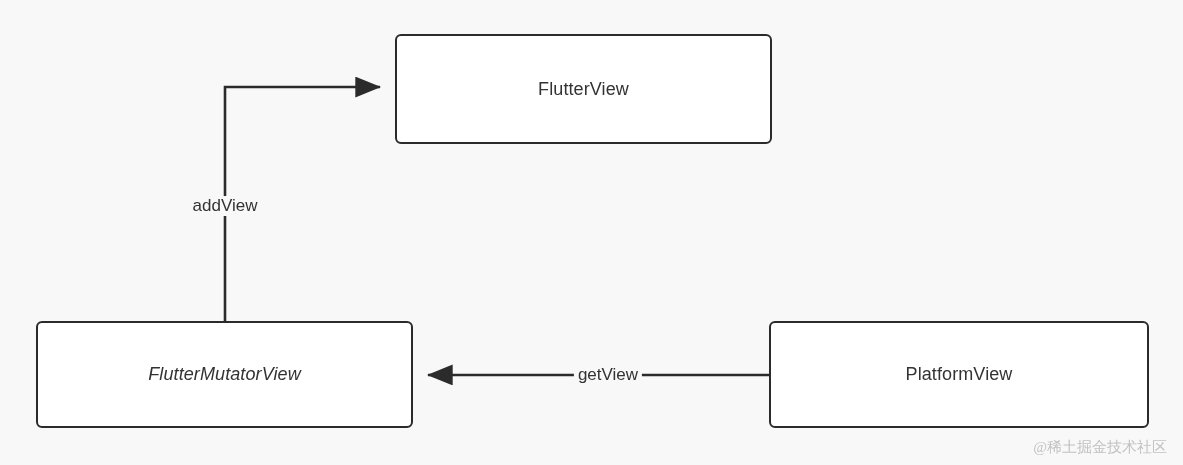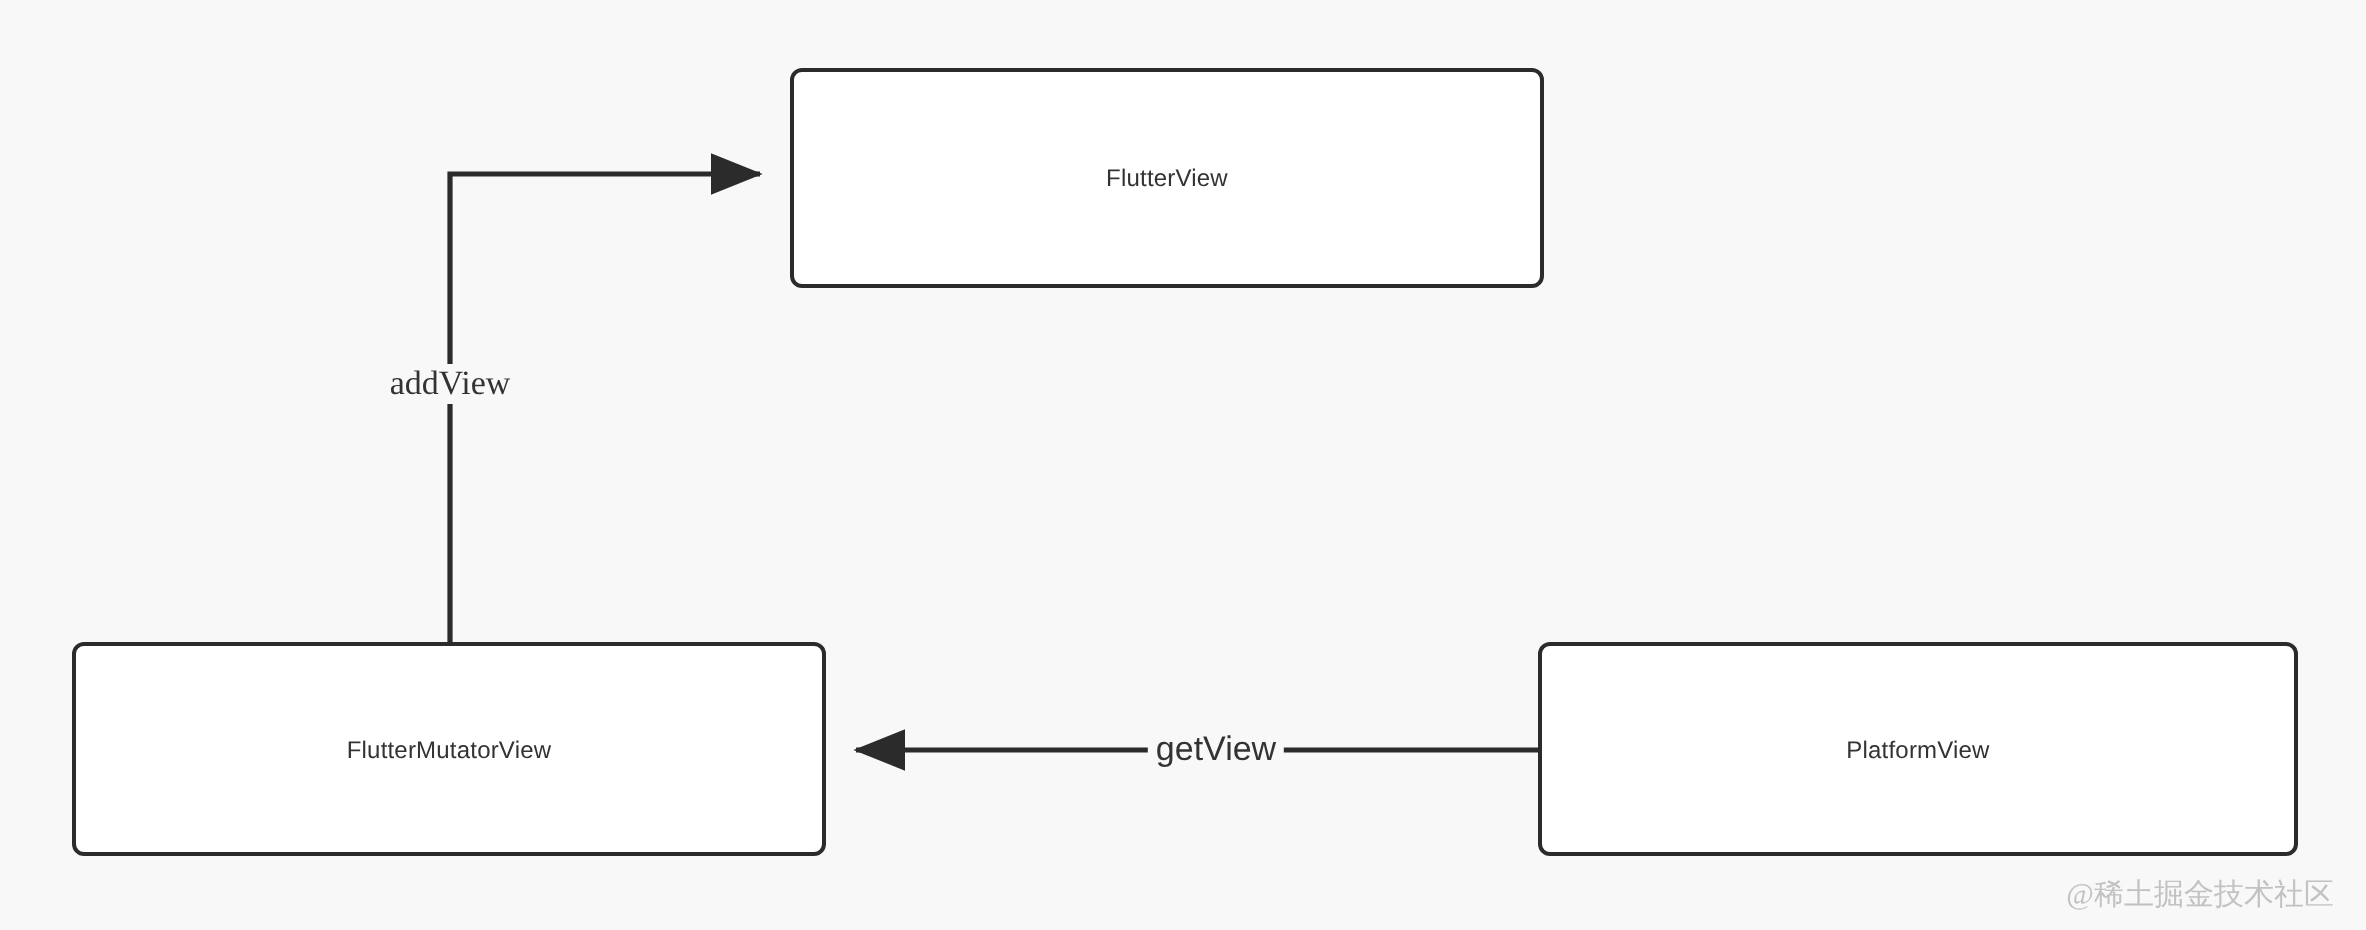--- a/index.html
+++ b/index.html
@@ -31,21 +31,21 @@
     box-sizing: border-box;
     background: #ffffff;
     border: 2px solid #2b2b2b;
     border-radius: 6px;
     display: flex;
     align-items: center;
     justify-content: center;
   }
   .node-label {
     color: #333333;
-    font-size: 12px;
+    font-size: 18px;
     font-family: "Liberation Sans", sans-serif;
     font-weight: 400;
     letter-spacing: 0.1px;
     white-space: nowrap;
   }
   .edge-label {
     position: absolute;
     color: #333333;
     font-size: 17px;
     font-family: "Liberation Sans", sans-serif;
@@ -59,31 +59,31 @@
     left: 395px;
     top: 34px;
     width: 377px;
     height: 110px;
   }
   #node-fluttermutatorview {
     left: 36px;
     top: 321px;
     width: 377px;
     height: 107px;
+    font-style: italic;
   }
   #node-platformview {
     left: 769px;
     top: 321px;
     width: 380px;
     height: 107px;
   }
   #edge-label-addview {
     left: 225px;
-    top: 192px;
-    font-family: Liberation Serif, serif;
+    top: 206px;
   }
   #edge-label-getview {
     left: 608px;
     top: 375px;
   }
   #watermark {
     position: absolute;
     right: 16px;
     bottom: 8px;
     color: #c2c2c2;

